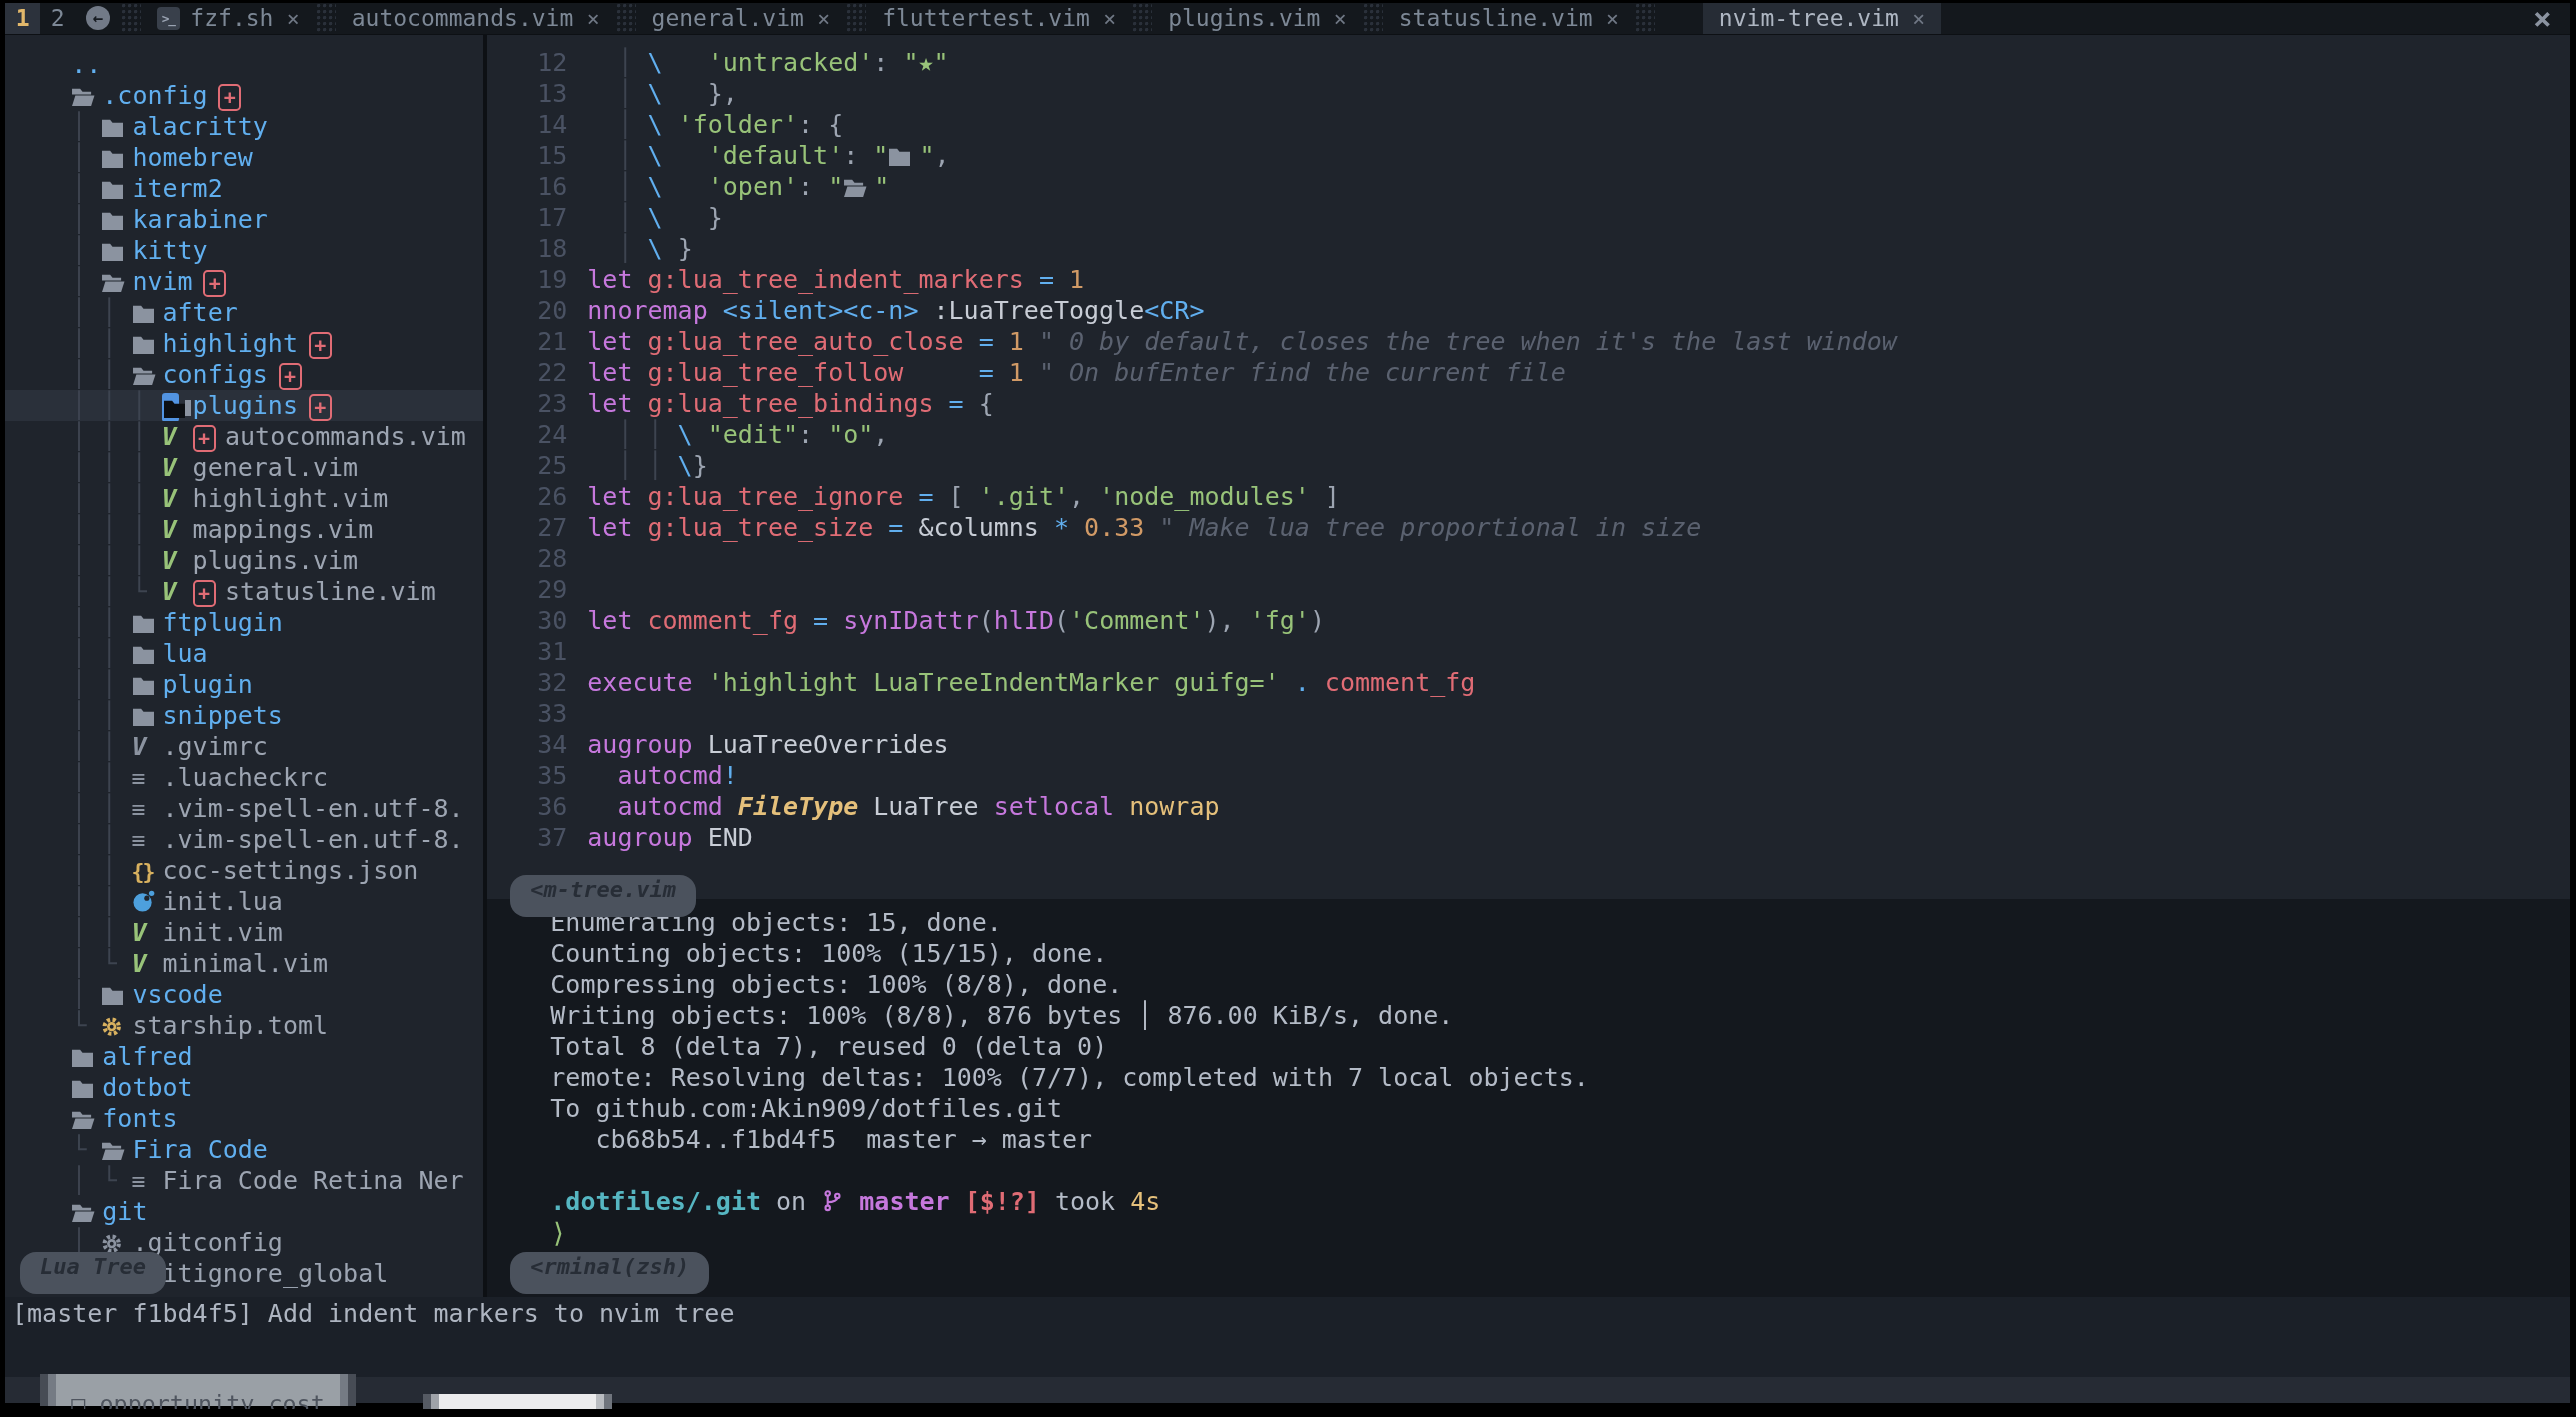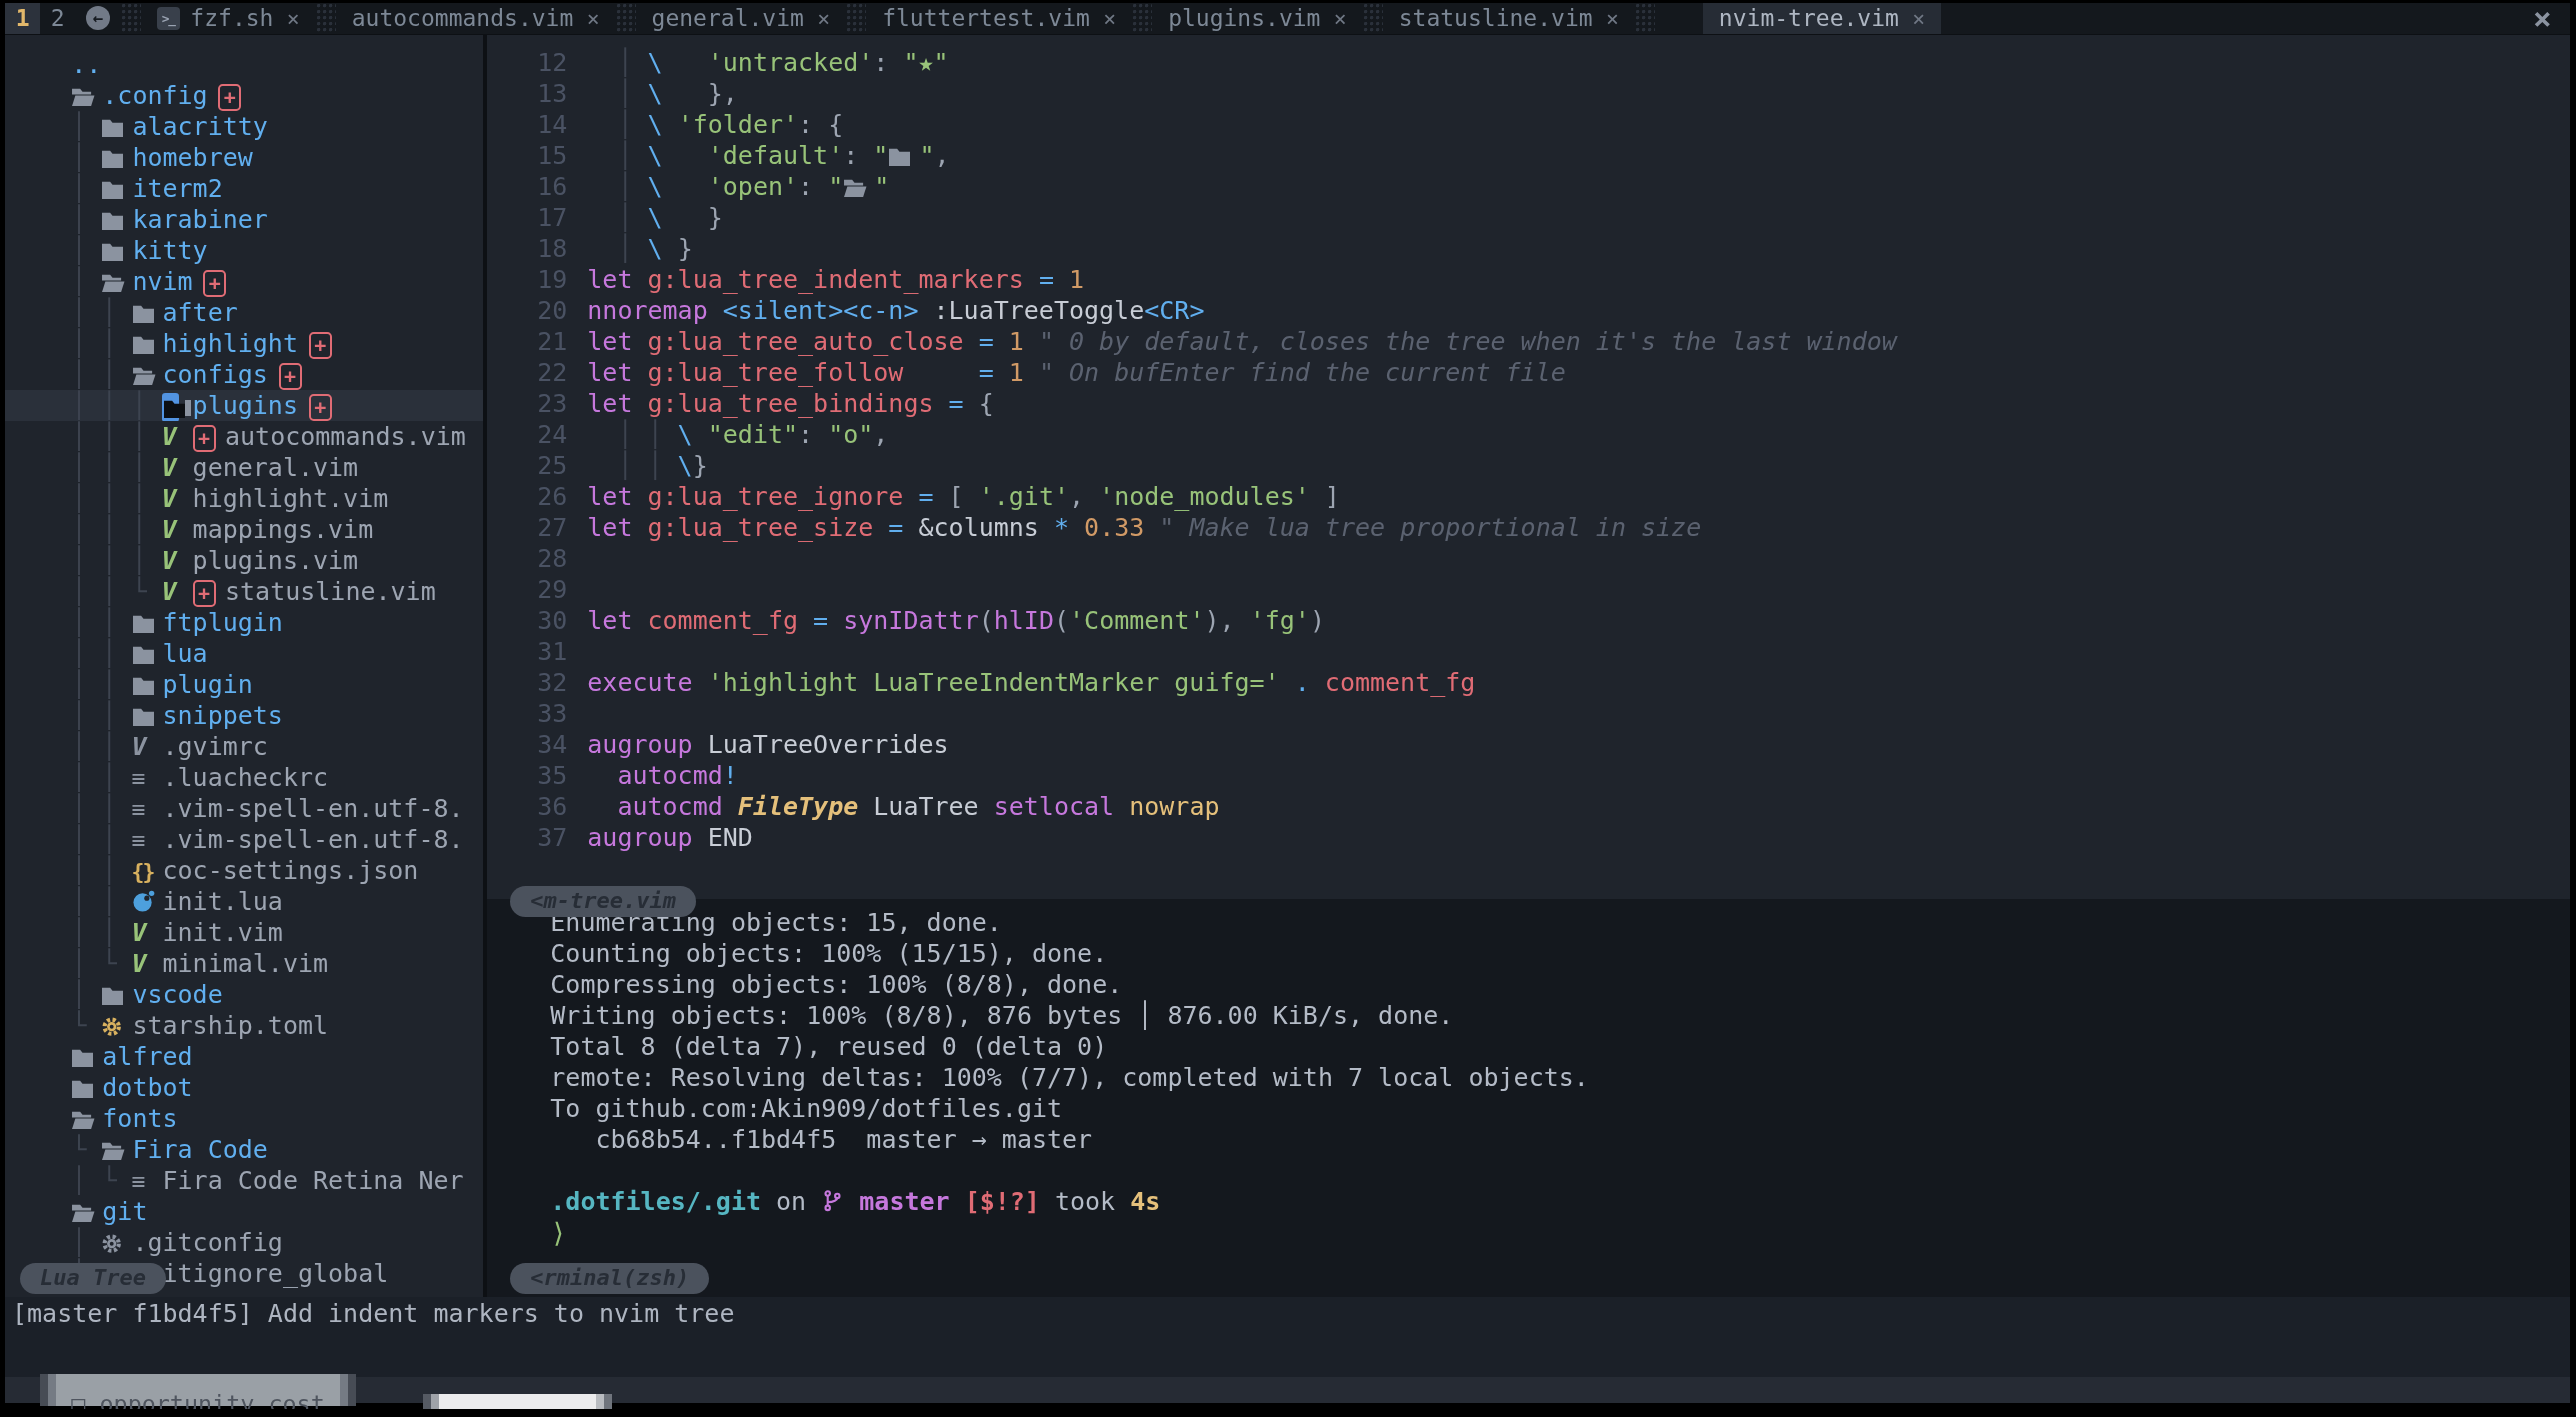--- a/index.html
+++ b/index.html
@@ -62,25 +62,25 @@
   .s-fg{color:var(--fg);} .s-wh{color:var(--fg-bright);}
   .s-cm{color:var(--comment);font-style:italic;}
   .s-yel{color:var(--yellow);} .s-yelit{color:var(--yellow);font-style:italic;font-weight:bold;}
   .inlfold svg{vertical-align:-2px;}
 
   
   .term{flex:1;background:var(--bg-term);position:relative;padding:8px 0 0 63px;font-size:25px;}
   .tl{height:31px;line-height:31px;white-space:pre;}
   .s-tfg{color:#b4bbc7;} .s-cyanb{color:var(--cyan);font-weight:bold;}
   .s-purpb{color:var(--purple);font-weight:bold;} .s-redb{color:var(--red);font-weight:bold;}
-  .s-yelb{color:var(--yellow);font-weight:bold;} .s-greenp{color:var(--green);font-size:27px;}
+  .s-yelb{color:var(--yellow);font-weight:normal;} .s-greenp{color:var(--green);font-size:27px;}
   .brsvg svg{vertical-align:-3.3px;}
 
   
-  .pill{position:absolute;background:var(--pillbg);color:var(--pillfg);font-style:italic;font-weight:bold;font-size:22px;height:31px;line-height:29px;padding:0 20px;border-radius:16px;white-space:pre;}
+  .pill{position:absolute;background:var(--pillbg);color:var(--pillfg);font-style:italic;font-weight:bold;font-size:22px;height:42px;line-height:29px;padding:0 20px;border-radius:16px;white-space:pre;}
   .tree-pill{left:14.7px;bottom:2.7px;}
   .editor-pill{left:23px;bottom:-18.7px;}
   .term-pill{left:23px;bottom:2.7px;}
 
   
   .msgline{height:35px;flex:none;background:#1b2028;color:#aeb5c1;font-size:25px;line-height:33px;padding-left:6.7px;white-space:pre;}
   .cmdgap{height:45px;flex:none;background:#1b2028;}
   .tmuxbar{height:32px;flex:none;background:#262b34;border-bottom:6.7px solid #000;display:flex;align-items:center;padding-left:35px;font-size:23.4px;}
   .tseg{height:29px;line-height:29px;padding:16px 31px;white-space:pre;flex:none;}
   .tseg.inactive{color:#4e545e;background:linear-gradient(90deg,#474c55 0 8px,#757b84 8px 16px,#9aa0a6 16px calc(100% - 16px),#757b84 calc(100% - 16px) calc(100% - 8px),#474c55 calc(100% - 8px) 100%);}

